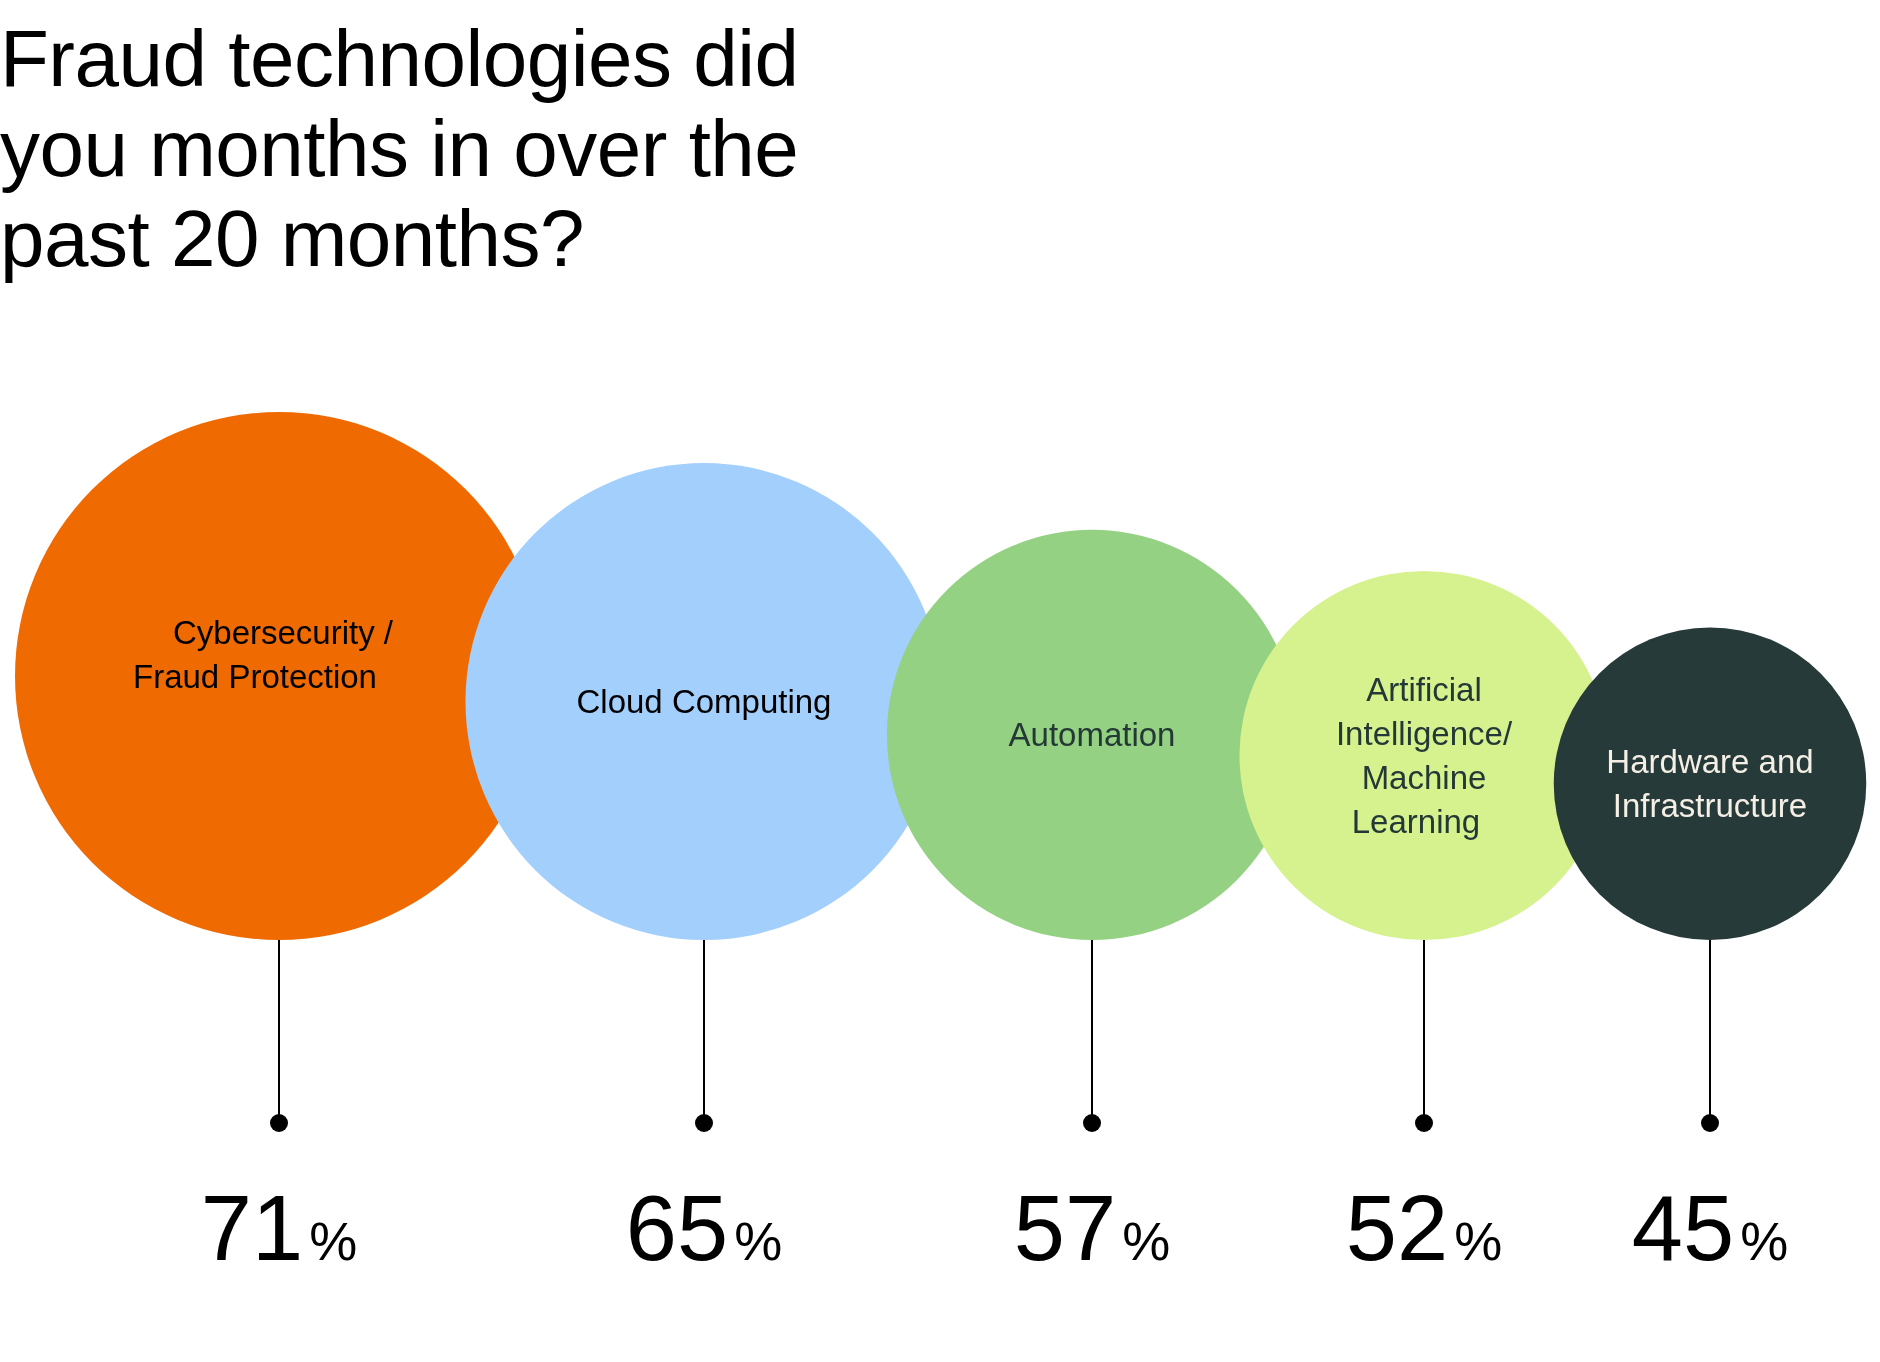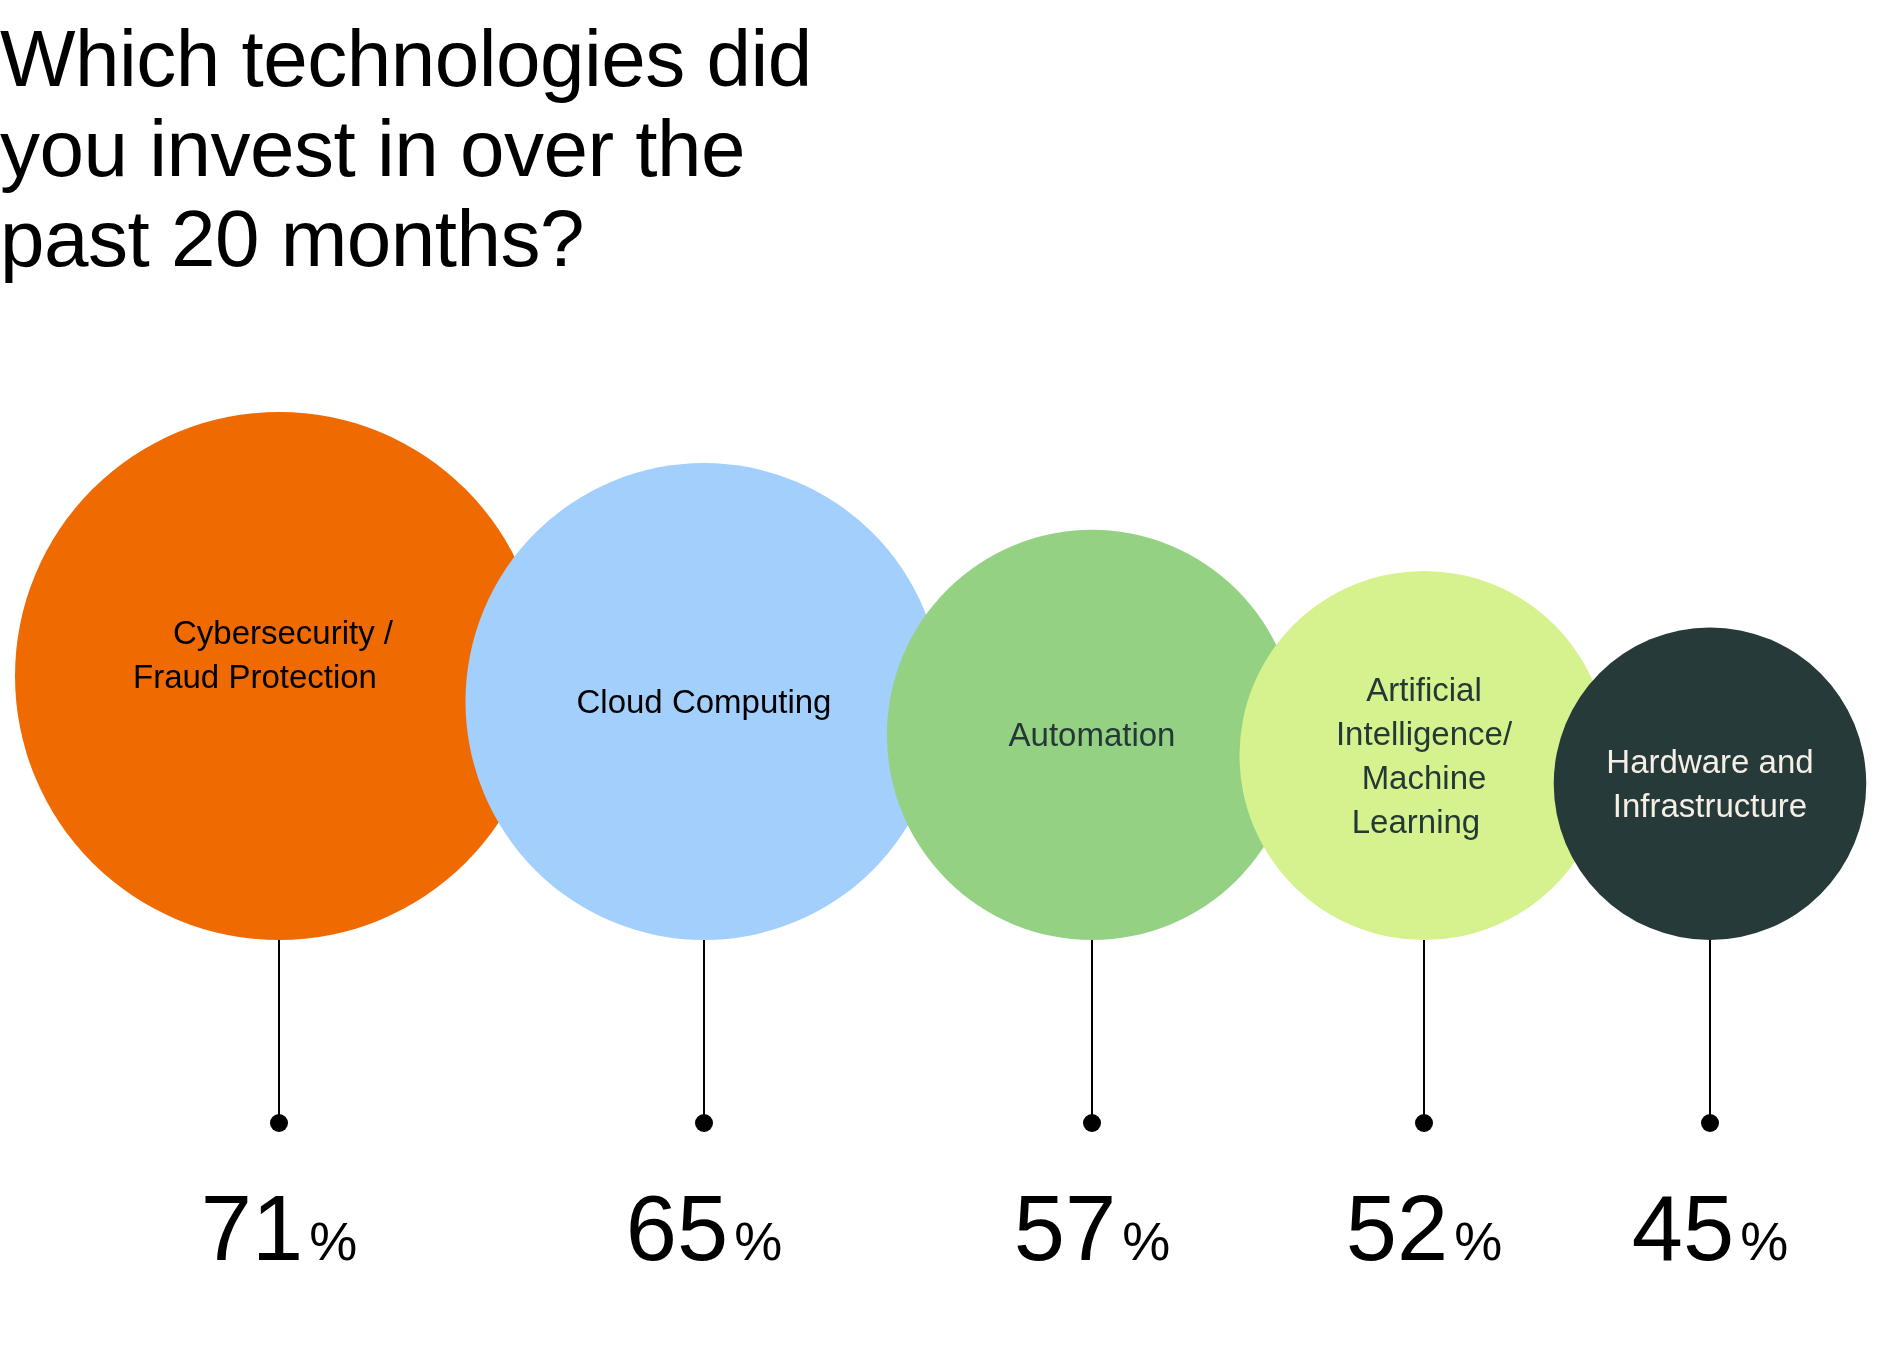--- a/index.html
+++ b/index.html
@@ -52,22 +52,22 @@
     .pct-sign {
       font-family: "Liberation Sans", sans-serif;
       font-size: 54px;
       font-weight: 400;
     }
   </style>
 </head>
 <body>
 
 <h1 id="chart-title">
-  <span>Which technologies did</span>
-  <span>you invest in over the</span>
+  <span>Fraud technologies did</span>
+  <span>you months in over the</span>
   <span>past 20 months?</span>
 </h1>
 
 <svg id="bubble-svg" xmlns="http://www.w3.org/2000/svg" viewBox="0 0 1880 1362">
   <g id="bubbles">
       <g>
         <circle cx="279" cy="676" r="264" fill="#ef6b02"></circle>
         <text class="bubble-label" x="283" y="643.55" fill="#000000">Cybersecurity /</text>
         <text class="bubble-label" x="255" y="687.55" fill="#000000">Fraud Protection</text>
       </g>

